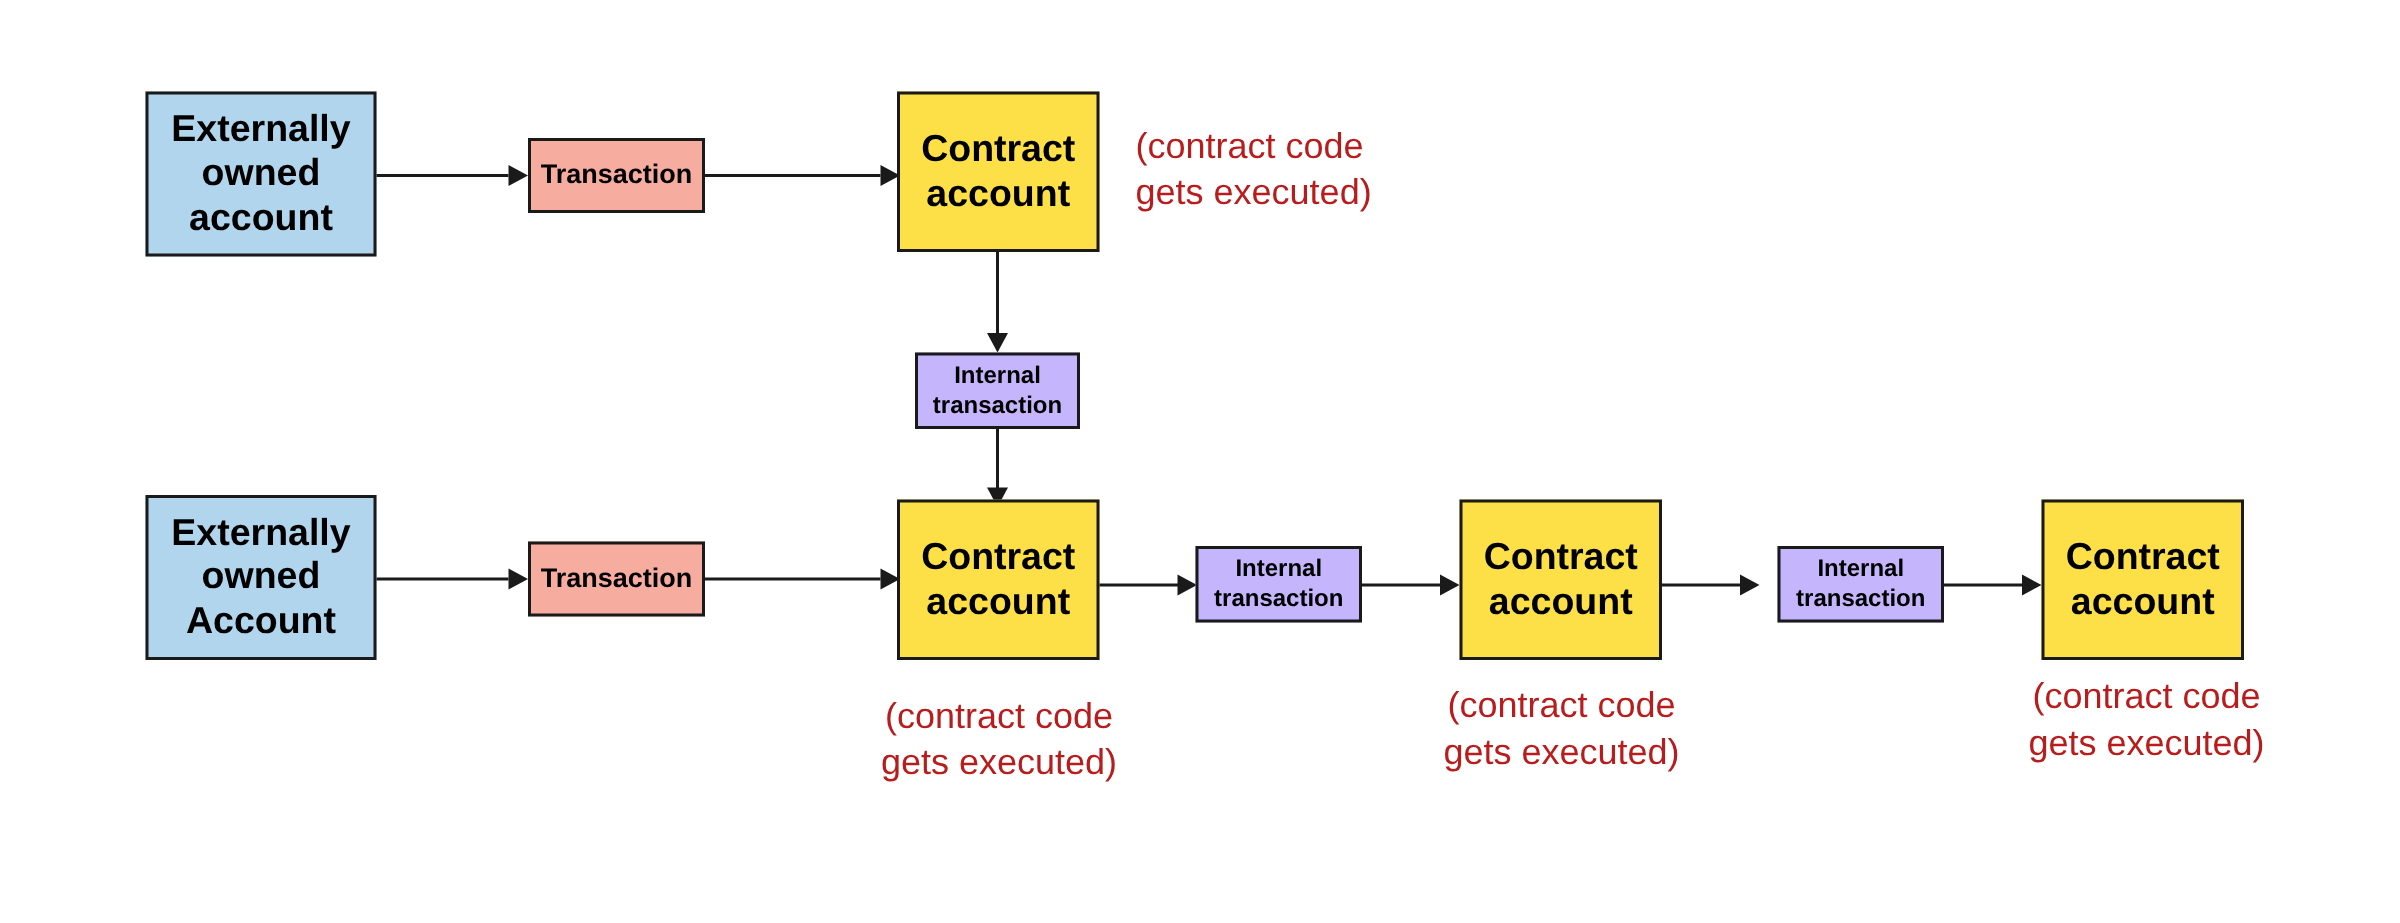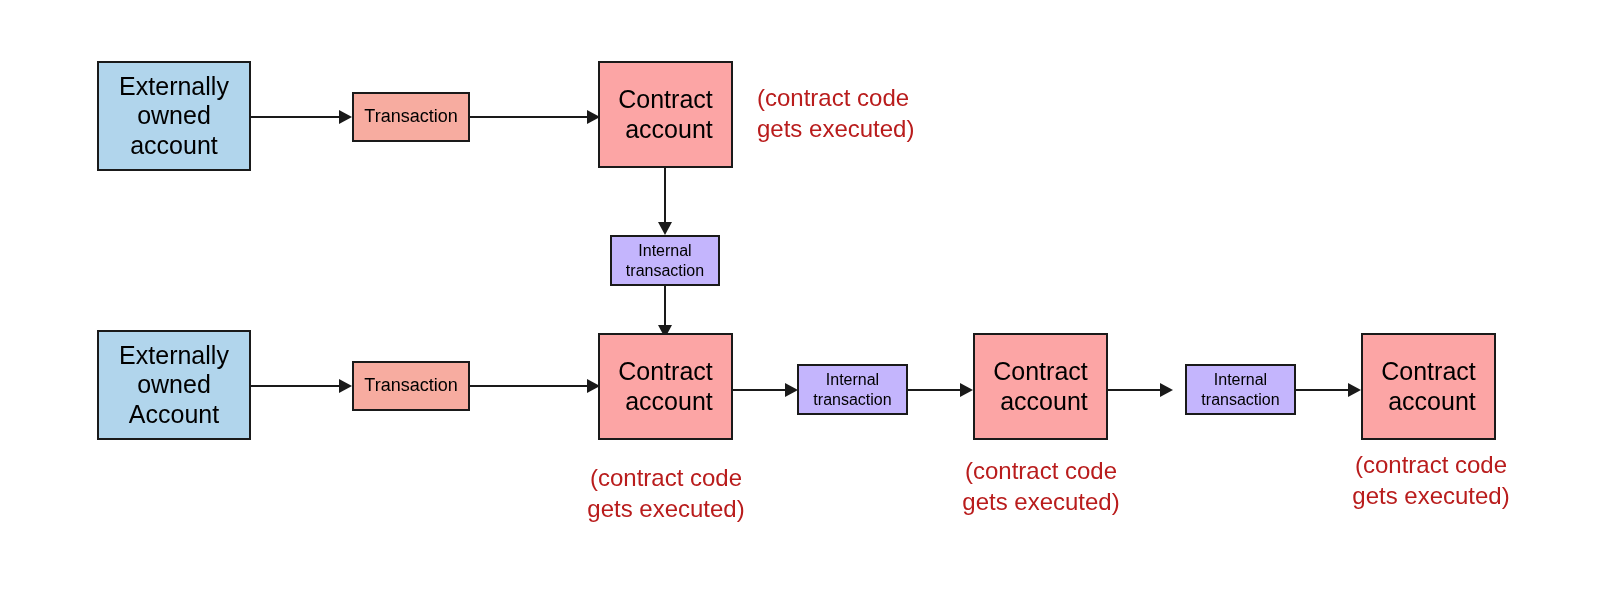--- a/index.html
+++ b/index.html
@@ -22,33 +22,32 @@
   
   .node {
     position: absolute;
     box-sizing: border-box;
     border: 2px solid #1a1a1a;
     display: flex;
     align-items: center;
     justify-content: center;
     text-align: center;
     color: #000000;
-    font-weight: normal;
+    font-weight: bold;
     line-height: 1.18;
     white-space: pre-line;
     user-select: none;
   }
   .node.eoa {
     background: #b1d5ec;
     font-size: 25px;
   }
   .node.contract {
-    background: #fca5a5;
+    background: #fde047;
     font-size: 25px;
-    text-align: right;
   }
   .node.tx {
     background: #f7aca0;
     font-size: 18px;
   }
   .node.itx {
     background: #c4b5fd;
     font-size: 16px;
     line-height: 1.22;
   }

